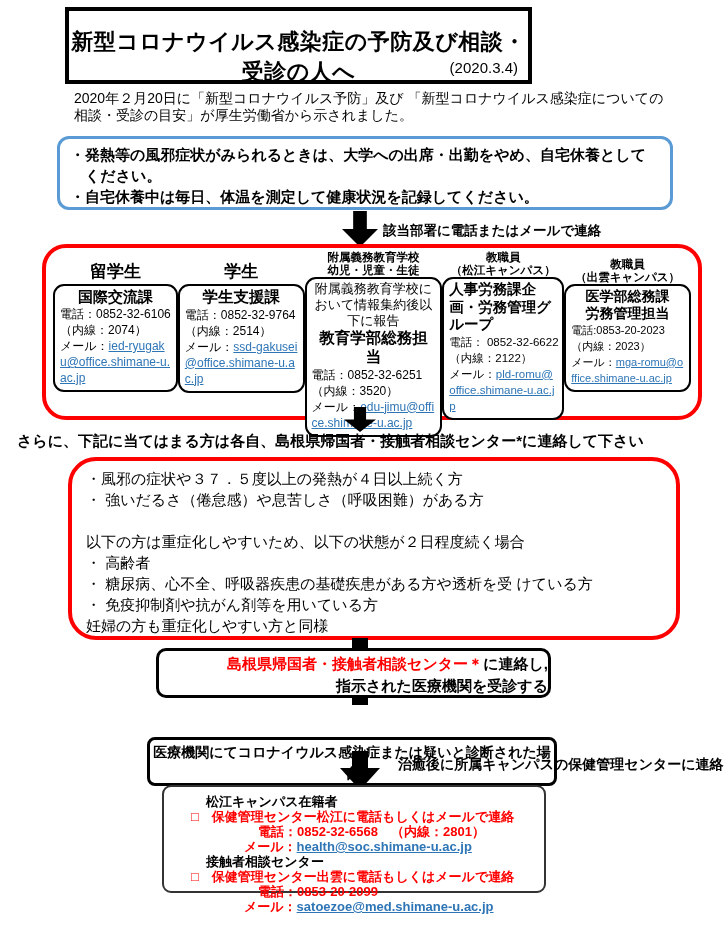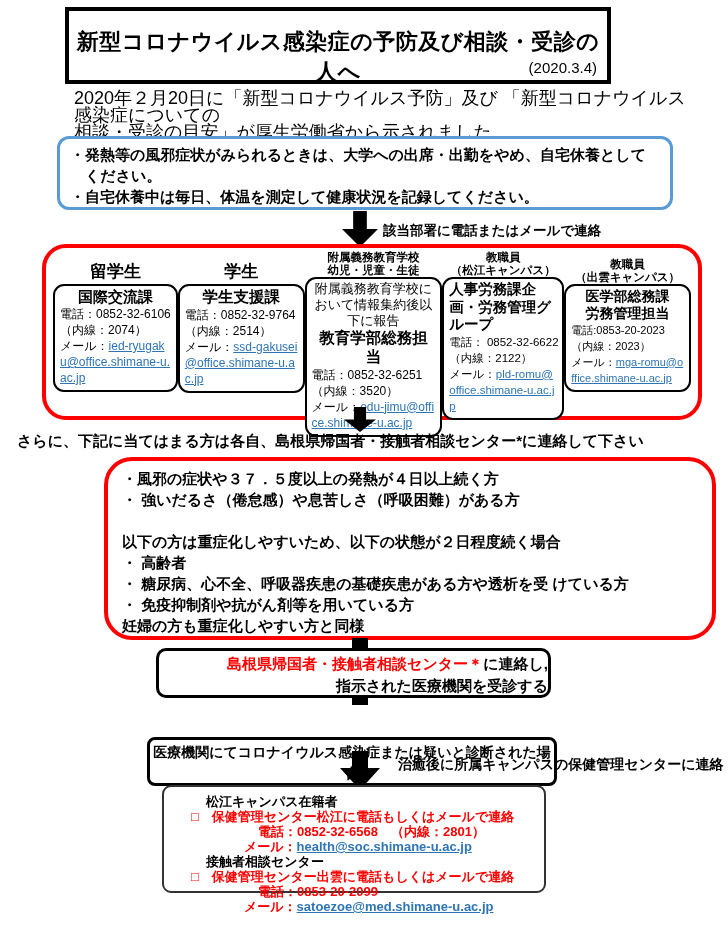--- a/index.html
+++ b/index.html
@@ -1,25 +1,25 @@
 <!DOCTYPE html>
 <html lang="ja"><head>
 <meta charset="utf-8">
 <style>
   * { margin:0; padding:0; box-sizing:border-box; }
   body { background:#fff; font-family:"Liberation Sans","DejaVu Sans",sans-serif; color:#000; }
   .page { position:relative; width:728px; height:927px; background:#fff; overflow:hidden; }
 
   
-  .title-box { position:absolute; left:65px; top:7px; width:546px; height:77px;
+  .title-box { position:absolute; left:65px; top:7px; width:467px; height:77px;
     border:4px solid #000; background:#fff; }
   .title-text { margin-top:16px; text-align:center; font-weight:bold; font-size:22px; letter-spacing:0.5px; }
   .title-date { position:absolute; right:10px; bottom:4px; font-size:15px; }
 
-  .intro { position:absolute; left:74px; top:90px; width:620px; font-size:18px; line-height:17px; }
+  .intro { position:absolute; left:74px; top:90px; width:620px; font-size:14px; line-height:17px; }
 
   
   .blue-box { position:absolute; left:57px; top:136px; width:616px; height:74px;
     border:3px solid #5b9bd5; border-radius:12px; padding:5px 10px;
     font-weight:bold; font-size:15px; line-height:21px; background:#fff; }
 
   
   .block-arrow { position:absolute; background:#000;
     clip-path:polygon(31% 0,69% 0,69% 50%,100% 50%,50% 100%,0 50%,31% 50%); }
   .shaft { position:absolute; background:#000; }
@@ -45,21 +45,21 @@
   .d-12 { font-size:12px; } .d-115 { font-size:11.5px; } .d-11 { font-size:11px; }
   .nowrap { white-space:nowrap; }
   .email-link { color:#2e75b6; text-decoration:underline; word-break:break-all; }
 
   .further-text { position:absolute; left:17px; top:432px; width:705px;
     font-weight:bold; font-size:15px; }
 
   
   .red-symptoms { position:absolute; left:68px; top:457px; width:612px; height:183px;
     border:4px solid #f00; border-radius:28px; background:#fff;
-    padding:7px 14px; font-weight:bold; font-size:15px; line-height:21px;margin-left:36px; }
+    padding:7px 14px; font-weight:normal; font-size:15px; line-height:21px; }
   .sym-line { min-height:21px; }
 
   
   .center-box { position:absolute; left:156px; top:648px; width:395px; height:50px;
     border:3px solid #000; border-radius:10px; background:#fff;
     text-align:right; font-weight:bold; font-size:15px; line-height:22px; padding-top:2px; }
   .red-text { color:#f00; }
   .hospital-box { position:absolute; left:147px; top:703px; width:410px; height:49px;
     border:3px solid #000; border-radius:8px; background:#fff;
     text-align:center; font-weight:bold; font-size:14px; line-height:21px; padding-top:2px;margin-top:34px; }

